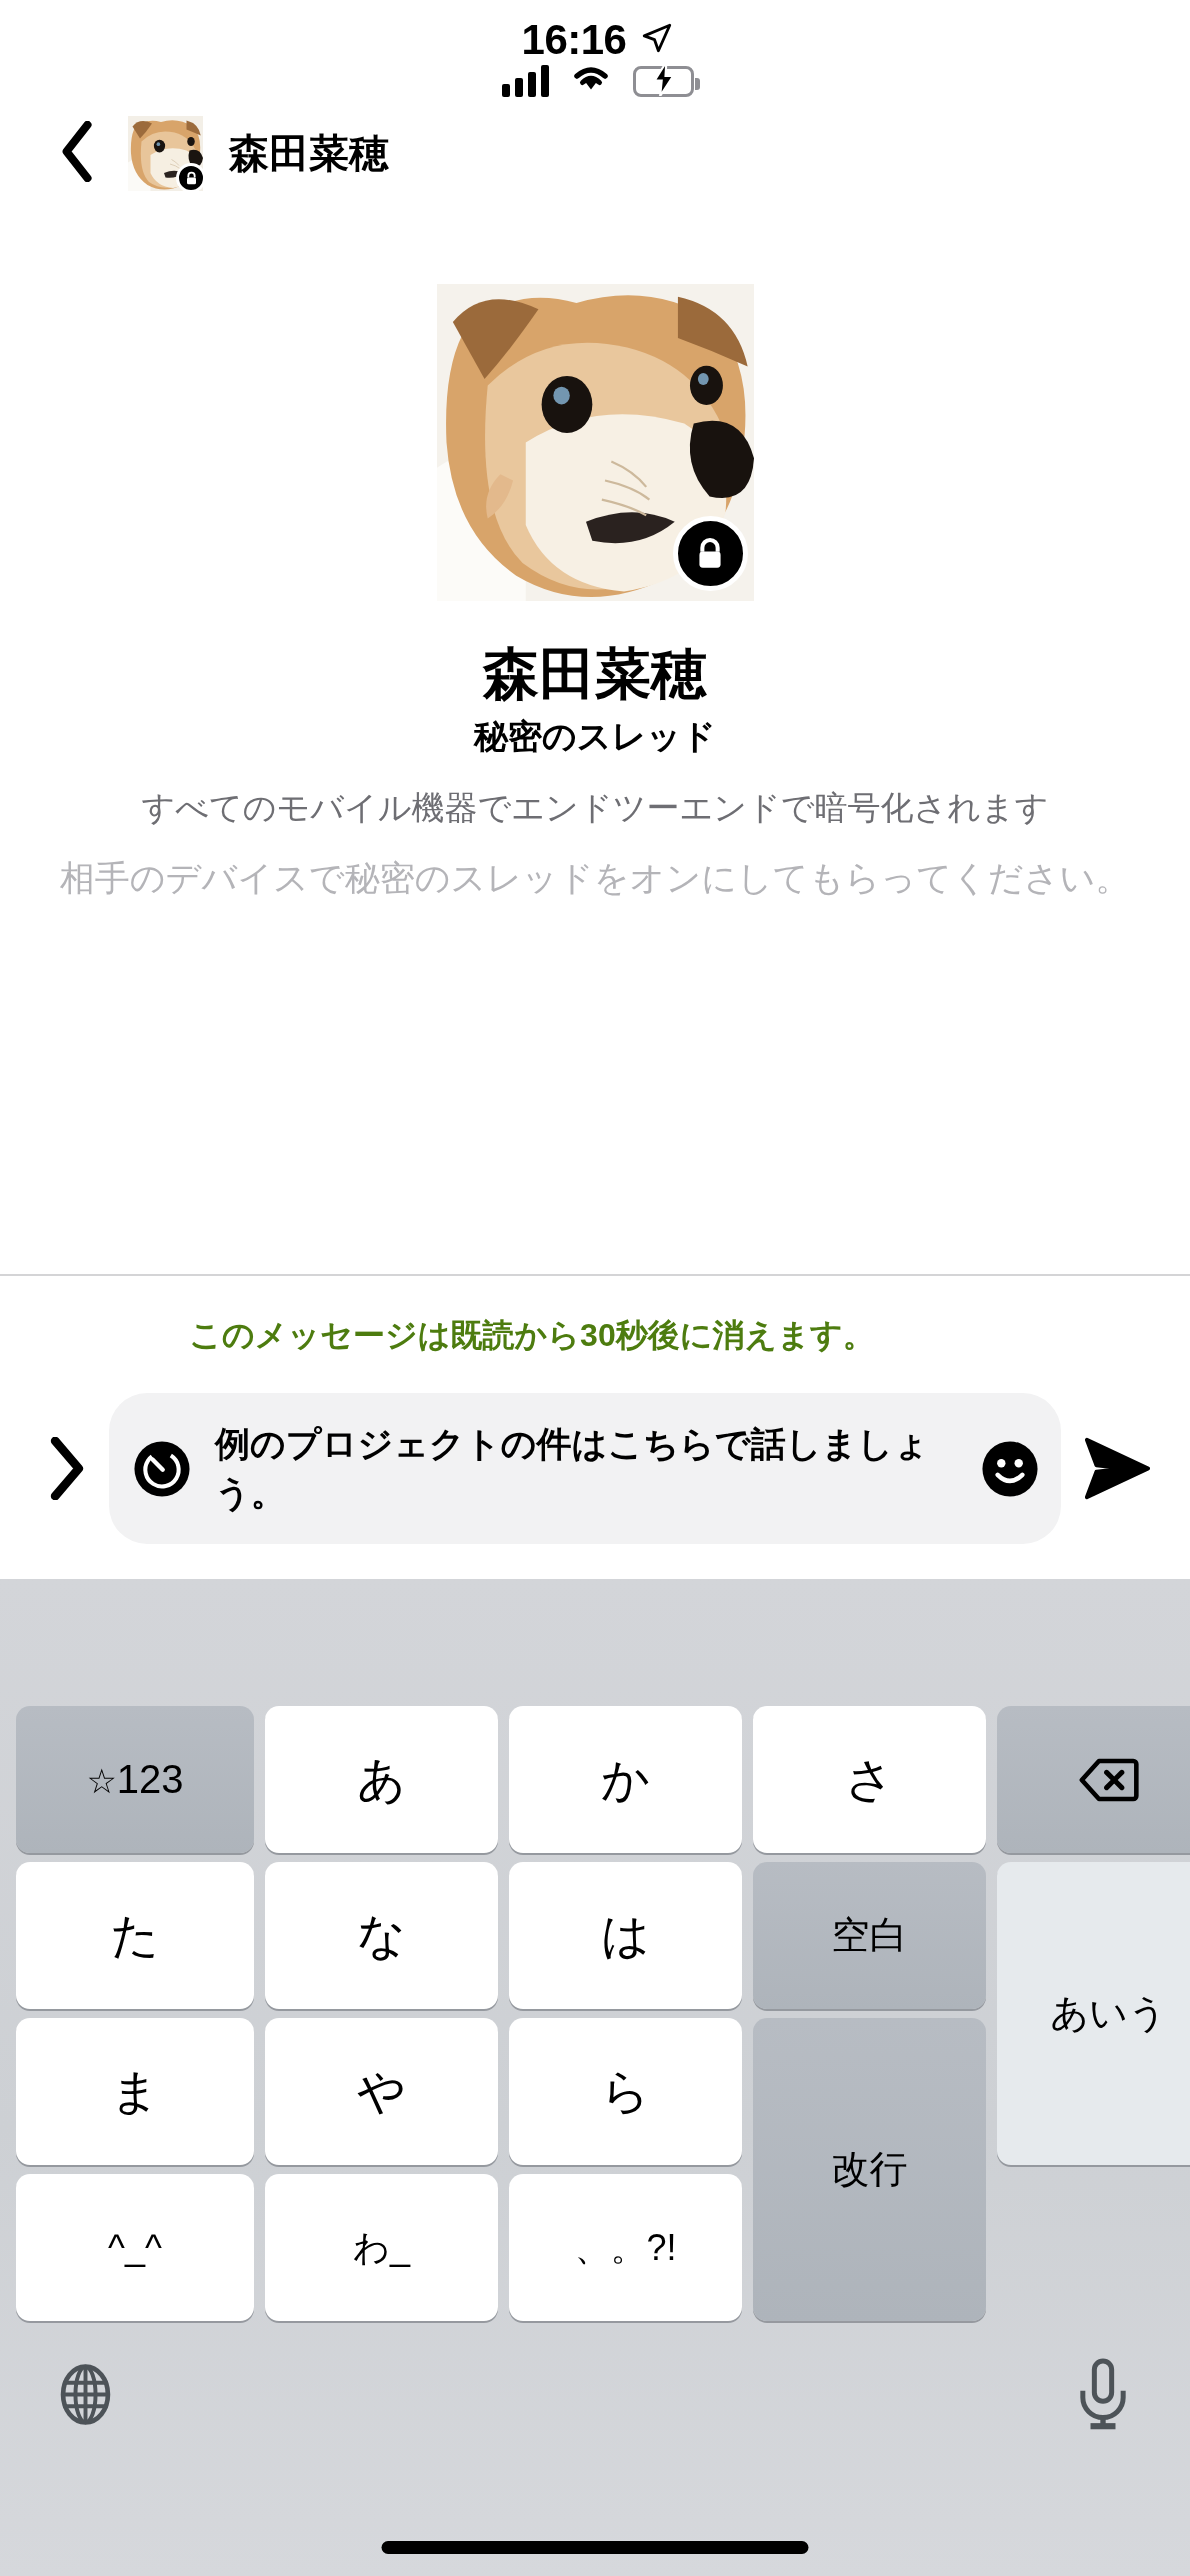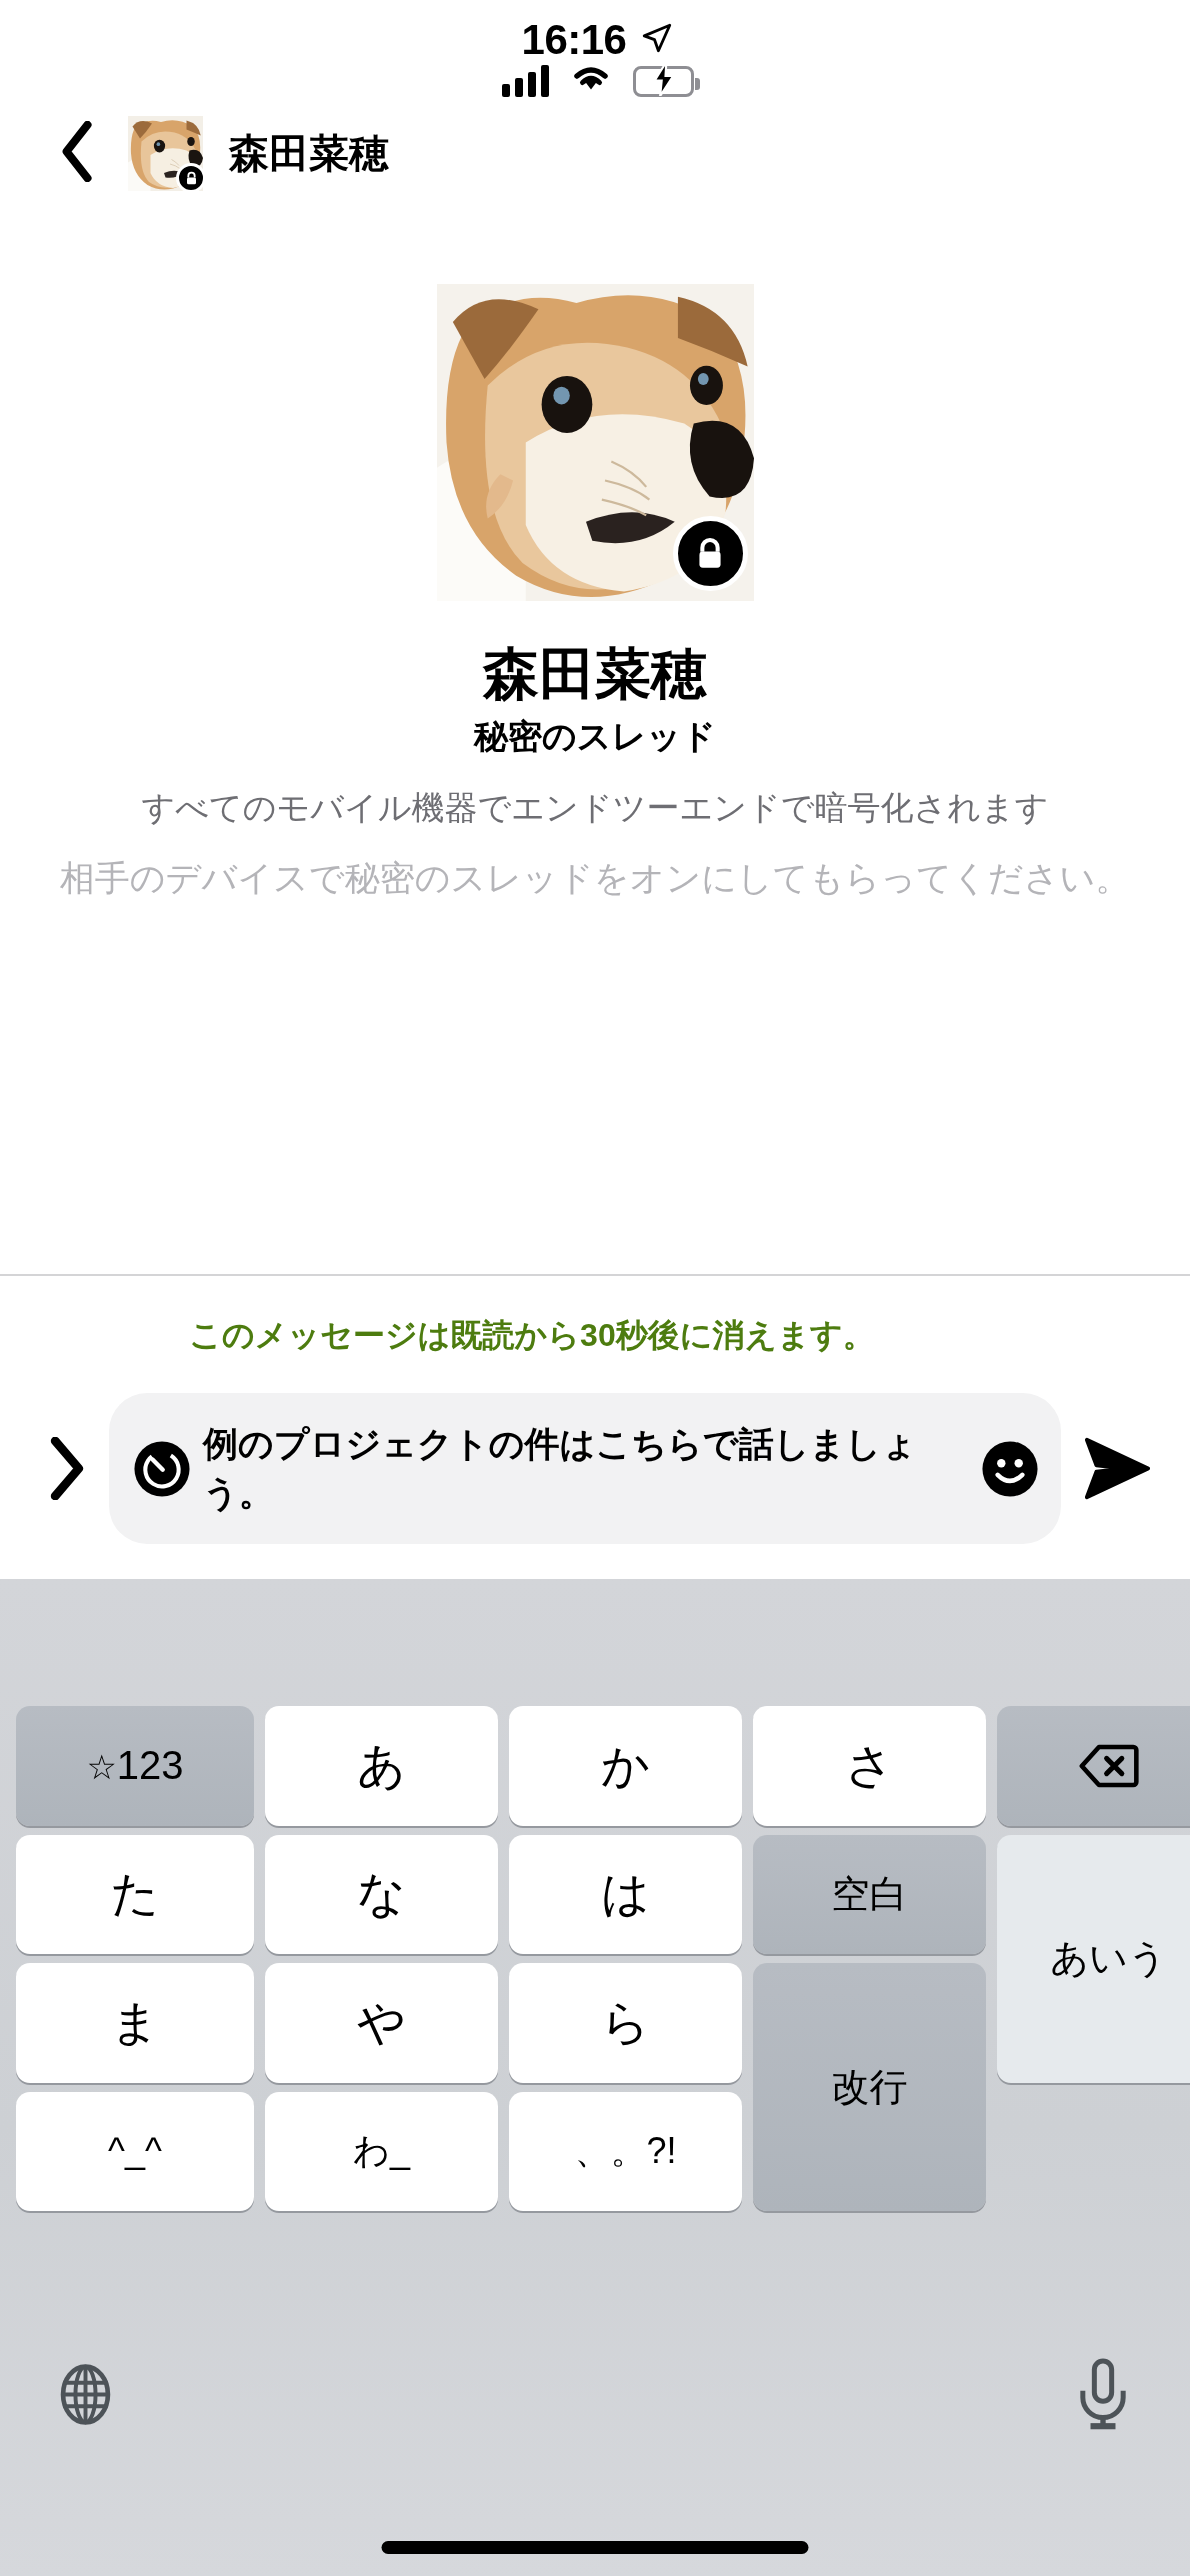--- a/index.html
+++ b/index.html
@@ -91,38 +91,38 @@
 
   
   .composer{
     position:absolute; top:1389px; left:0; width:1190px; height:159px;
     display:flex; align-items:center; padding:0 30px 0 34px; gap:0;
   }
   .expand-btn{ width:61px; display:flex; justify-content:center; align-items:center; }
   .input-wrap{
     flex:1; margin:0 14px; background:#f2f2f3; border-radius:38px;
     min-height:151px; display:flex; align-items:center;
-    padding:0 22px 0 24px; gap:12px; position:relative;
+    padding:0 22px 0 24px; gap:24px; position:relative;
   }
   .timer-icon{ flex:0 0 58px; display:flex; align-items:center; justify-content:center; }
   .input-text{
     flex:1; font-size:35px; font-weight:bold; color:#000; line-height:1.38;
     padding:14px 0;
   }
   .emoji-icon{ flex:0 0 58px; display:flex; align-items:center; justify-content:center; }
   .send-btn{ width:85px; display:flex; justify-content:center; align-items:center; }
 
   
   .keyboard{
     position:absolute; top:1579px; left:0; width:1190px; height:997px;
     background:linear-gradient(180deg,#d3d5d9 0%,#cdd0d4 55%,#d6d8dc 100%);
   }
   .kb-grid{
     position:absolute; top:127px; left:10px;
-    width:1170px; height:505px;
+    width:1170px; height:615px;
     display:grid;
     grid-template-columns:238px 233px 233px 233px 223px;
     grid-template-rows:1fr 1fr 1fr 1fr;
     gap:9px 11px;
     padding:0 6px;
   }
   .key{
     border-radius:14px; display:flex; align-items:center; justify-content:center;
     font-size:44px; color:#000; box-shadow:0 2px 0 rgba(130,134,140,0.75);
     user-select:none;

